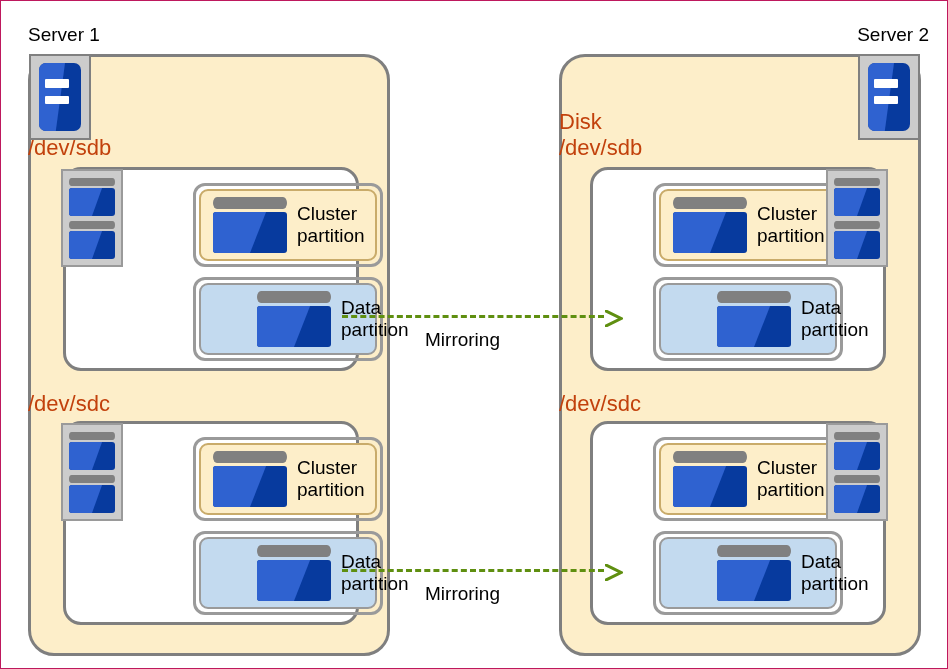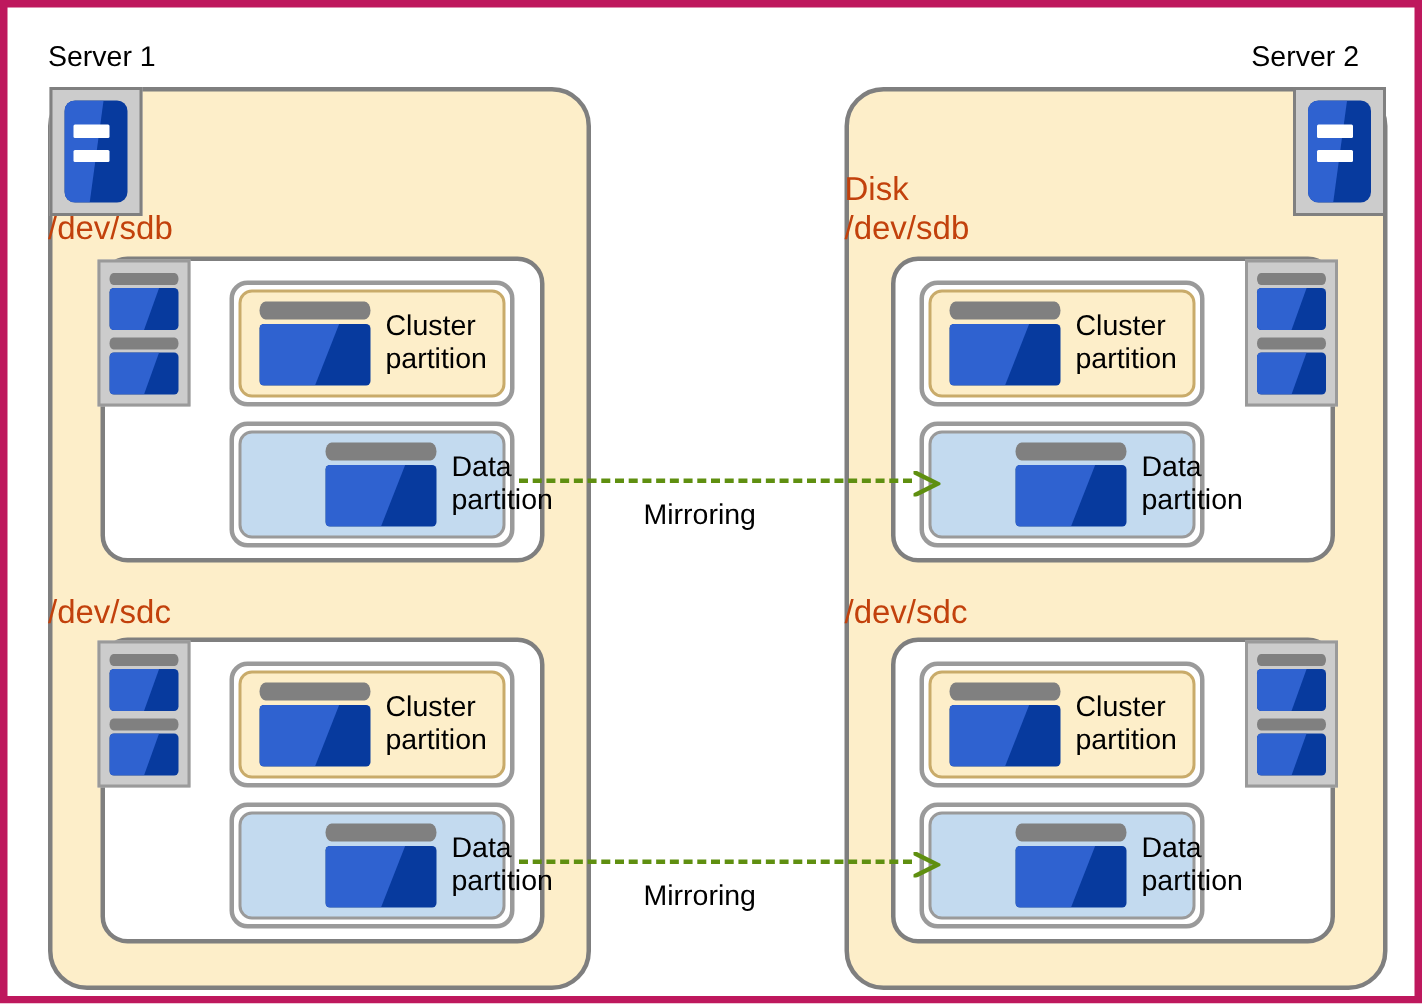--- a/index.html
+++ b/index.html
@@ -8,21 +8,21 @@
     background: #ffffff;
   }
   body {
     font-family: "Liberation Sans", sans-serif;
   }
   #canvas {
     position: relative;
     width: 948px;
     height: 669px;
     background: #ffffff;
-    border: 5px solid #be185d;
+    border: 1px solid #be185d;
     box-sizing: border-box;
     overflow: hidden;
   }
 
   
   .server-label {
     position: absolute;
     font-size: 19px;
     color: #000000;
     white-space: nowrap;
@@ -149,20 +149,21 @@
     clip-path: polygon(0 0, 72% 0, 50% 100%, 0 100%);
   }
 
   
   .partition {
     position: absolute;
     border: 3px solid #9a9a9a;
     border-radius: 12px;
     box-sizing: border-box;
     padding: 3px;
+    margin-left: 44px;
   }
   .partition .inner {
     position: relative;
     width: 100%;
     height: 100%;
     box-sizing: border-box;
     border: 2px solid #c9ab6a;
     border-radius: 9px;
     display: flex;
     align-items: center;
@@ -298,21 +299,21 @@
     <div class="inner">
       <div class="pglyph row-glyph">
         <div class="cap"></div>
         <div class="body"></div>
       </div>
       <div class="plabel">Data
 partition</div>
     </div>
   </div>
 
-  <div class="server-label" style="right:37px; top:24px;">Server 2</div>
+  <div class="server-label" style="right:18px; top:24px;">Server 2</div>
 
   <div class="server-box right"></div>
 
   <div class="server-icon right">
     <div class="chassis">
       <div class="bar b1"></div>
       <div class="bar b2"></div>
     </div>
   </div>
 

